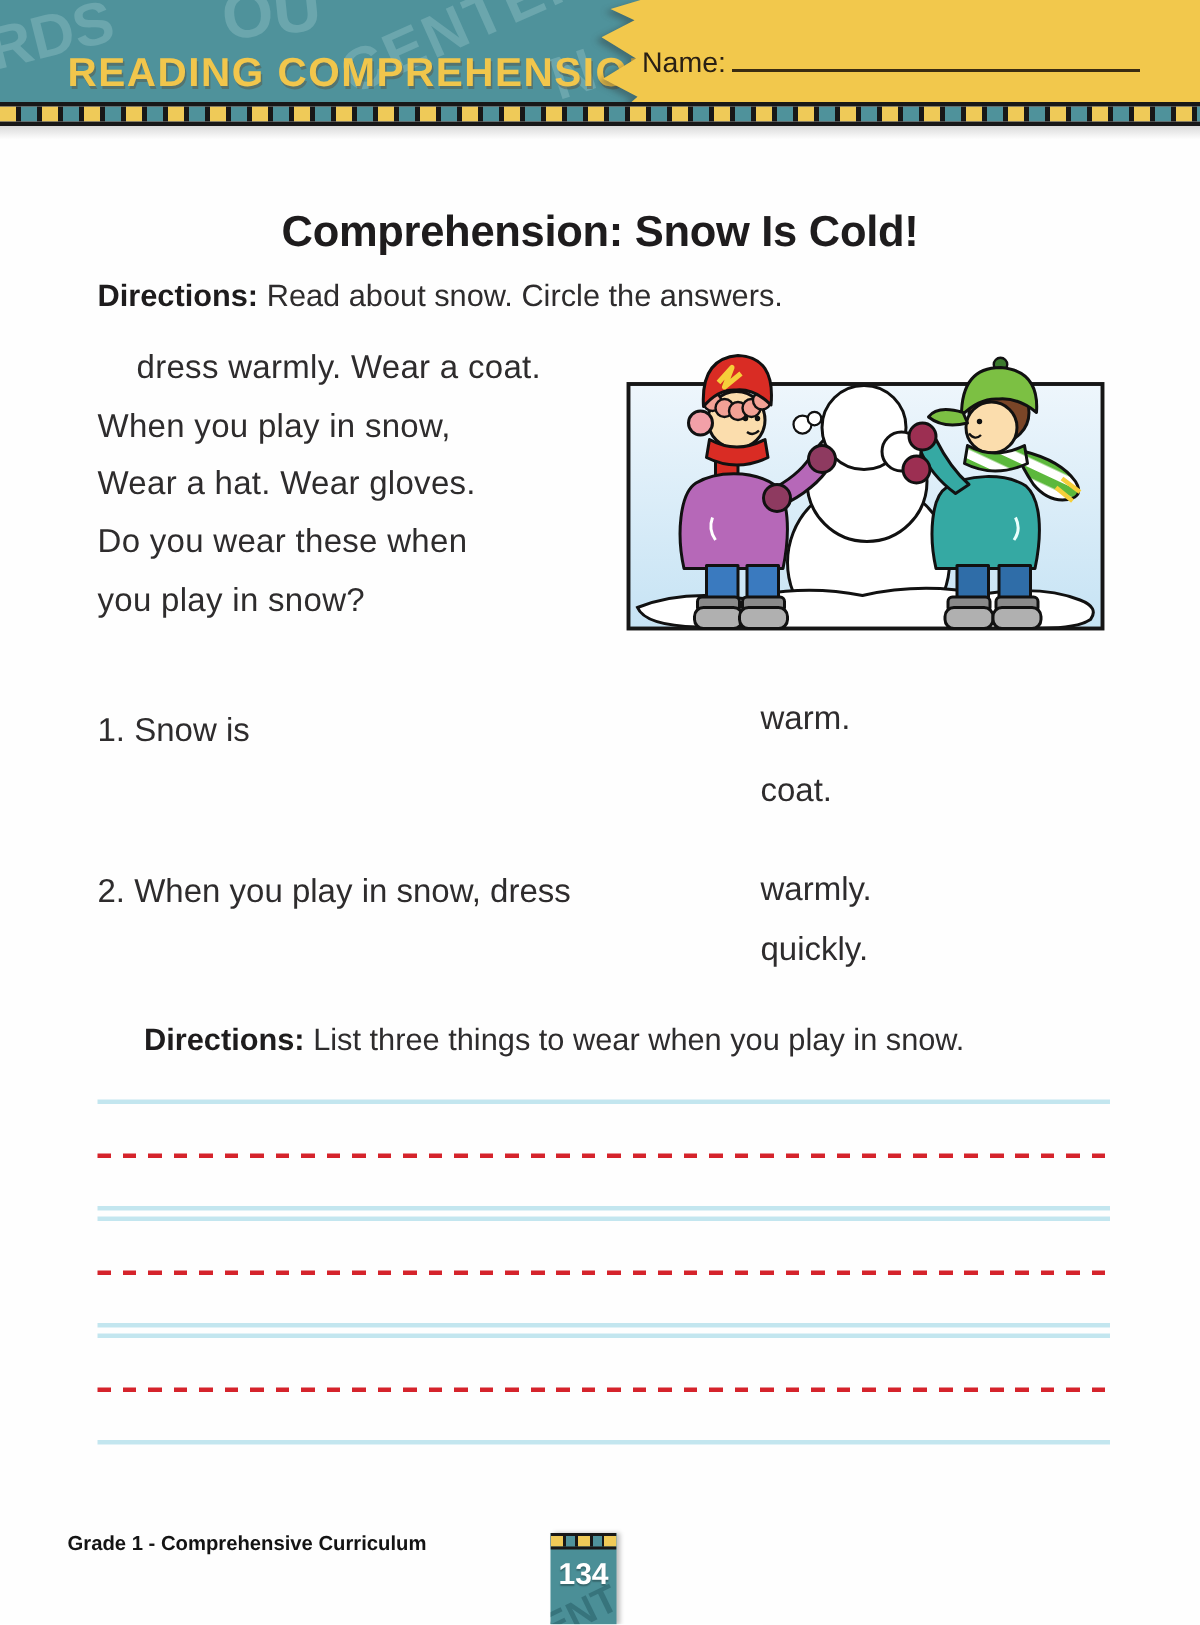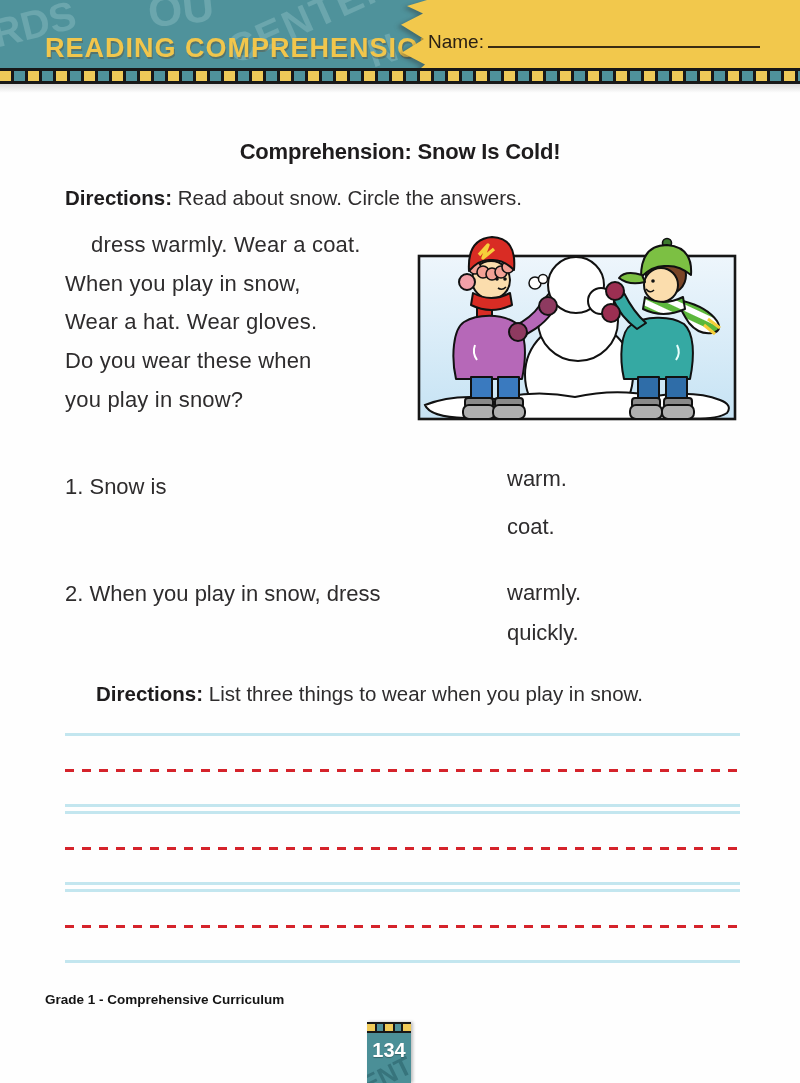--- a/index.html
+++ b/index.html
@@ -35,21 +35,21 @@
     position:absolute; left:0; top:68px; width:800px; height:16px;
     border-top:3px solid #181818; border-bottom:3px solid #181818;
     background:repeating-linear-gradient(90deg,
       #efca58 0 11px, #181818 11px 14px, #4f929b 14px 25px, #181818 25px 28px);
   }
   .banner-shadow { position:absolute; left:0; top:84px; width:800px; height:9px;
     background:linear-gradient(#bdbdbd, #ffffff); opacity:.55; }
 
   
   .ws-title { position:absolute; left:0; top:139px; width:800px; text-align:center;
-    font-size:22px; font-weight:bold; color:#1e1c1d; letter-spacing:-.2px; }
+    font-size:29px; font-weight:bold; color:#1e1c1d; letter-spacing:-.2px; }
   .dirs { position:absolute; left:65px; font-size:20.5px; color:#2e2c2d; white-space:nowrap; }
   .dirs b { color:#1e1c1d; }
   .dirs-1 { top:186px; }
   .dirs-2 { top:682px;margin-left:31px; }
 
   .passage { position:absolute; left:65px; top:226px; width:360px;
     font-size:22px; line-height:38.7px; letter-spacing:.2px; }
   .passage .pline { white-space:nowrap; }
   .passage .pline:first-child { text-indent:26px; }
 
@@ -61,21 +61,21 @@
   .q2-p { top:581px; } .q2-o1 { top:580px; } .q2-o2 { top:620px; }
 
   .line-set { position:absolute; left:65px; width:675px; height:74px; }
   .set-1 { top:733px; } .set-2 { top:811px; } .set-3 { top:889px; }
   .rule-blue { position:absolute; left:0; width:675px; height:3px; background:#c3e6ef; }
   .rule-blue.topl { top:0; } .rule-blue.botl { top:71px; }
   .rule-red { position:absolute; left:0; top:36px; width:675px; height:3px;
     background:repeating-linear-gradient(90deg, #d5232b 0 9px, transparent 9px 17px); }
 
   
-  .credit { position:absolute; left:45px; top:992px; font-size:13.5px; font-weight:bold; color:#141414; }
+  .credit { position:absolute; left:45px; top:1021px; font-size:13.5px; font-weight:bold; color:#141414; }
   .tab { position:absolute; left:367px; top:1022px; width:44px; height:61px;
     background:#4b8f97; overflow:hidden; box-shadow:2px 0 3px rgba(0,0,0,.25); }
   .tab-checker { height:11px; border-top:2px solid #181818; border-bottom:2px solid #181818;
     background:repeating-linear-gradient(90deg,
       #efca58 0 8px, #181818 8px 10px, #4f929b 10px 16px, #181818 16px 18px); }
   .tab-num { margin-top:6px; text-align:center; color:#ffffff; font-size:20px; font-weight:bold;
     text-shadow:0 1px 1px rgba(0,0,0,.3); }
   .tab-wm { position:absolute; left:-6px; bottom:-8px; font-size:26px; font-weight:bold;
     color:rgba(25,75,85,.4); transform:rotate(-26deg); }
 </style>

